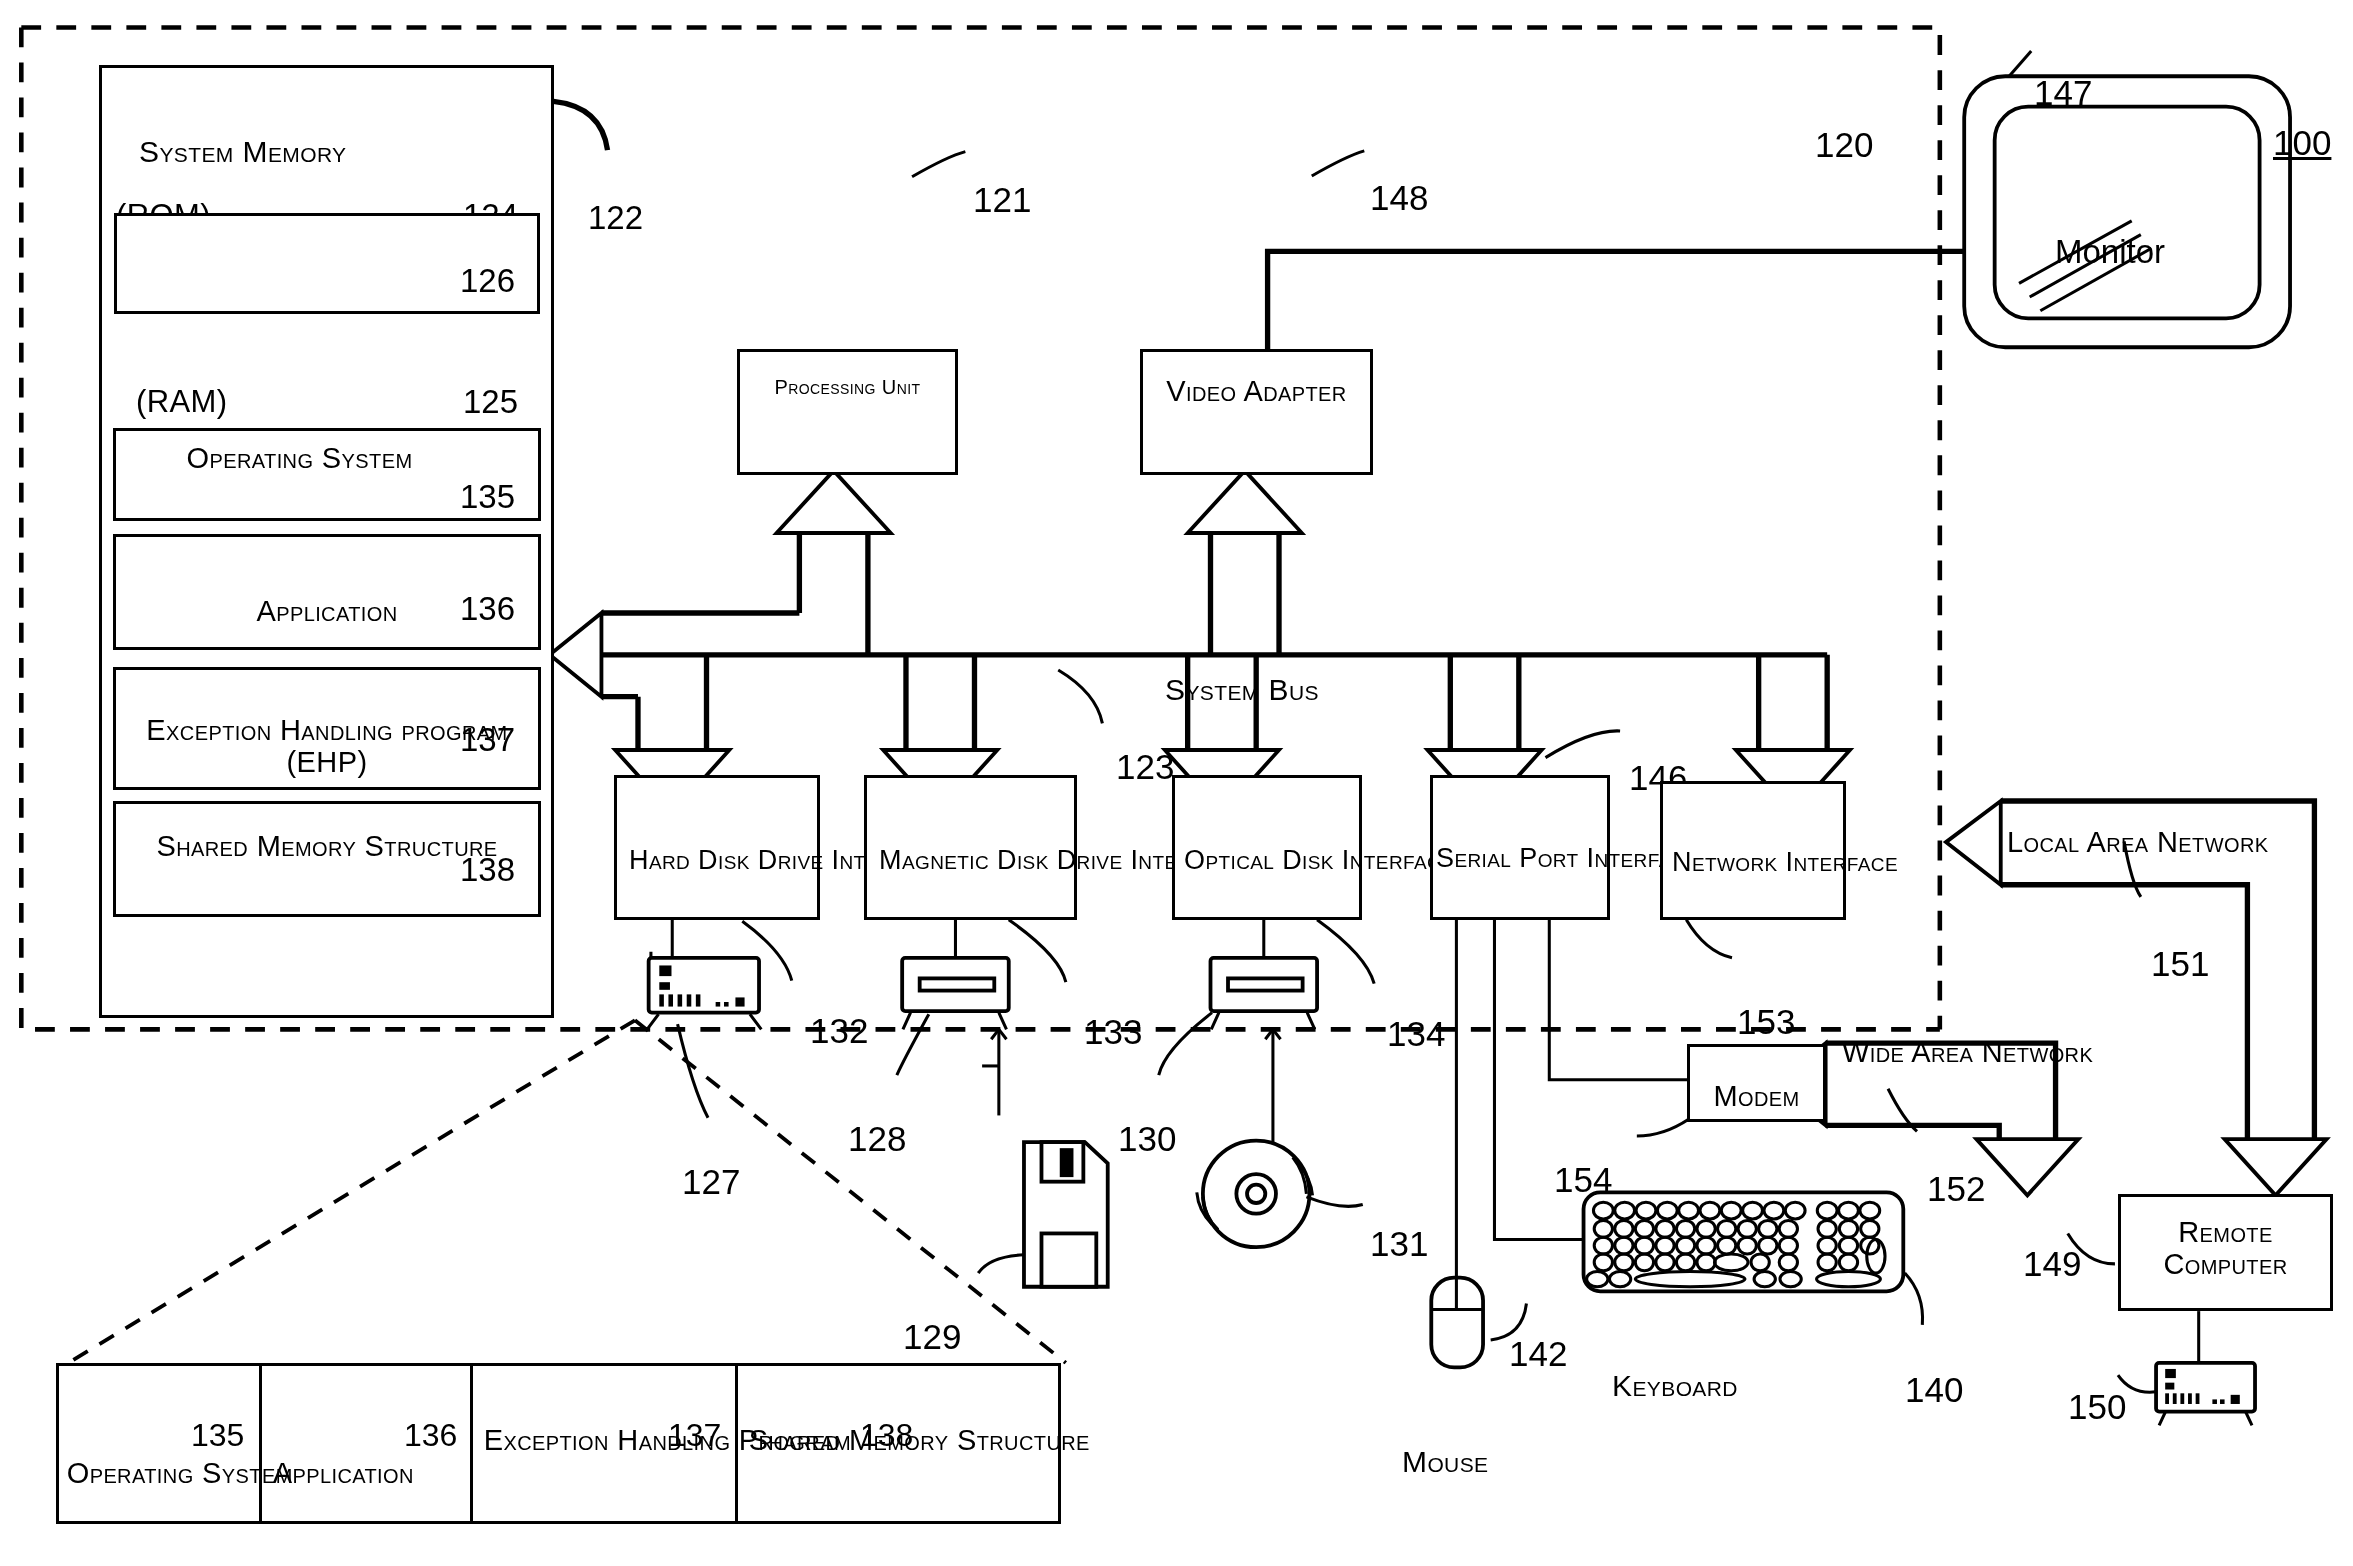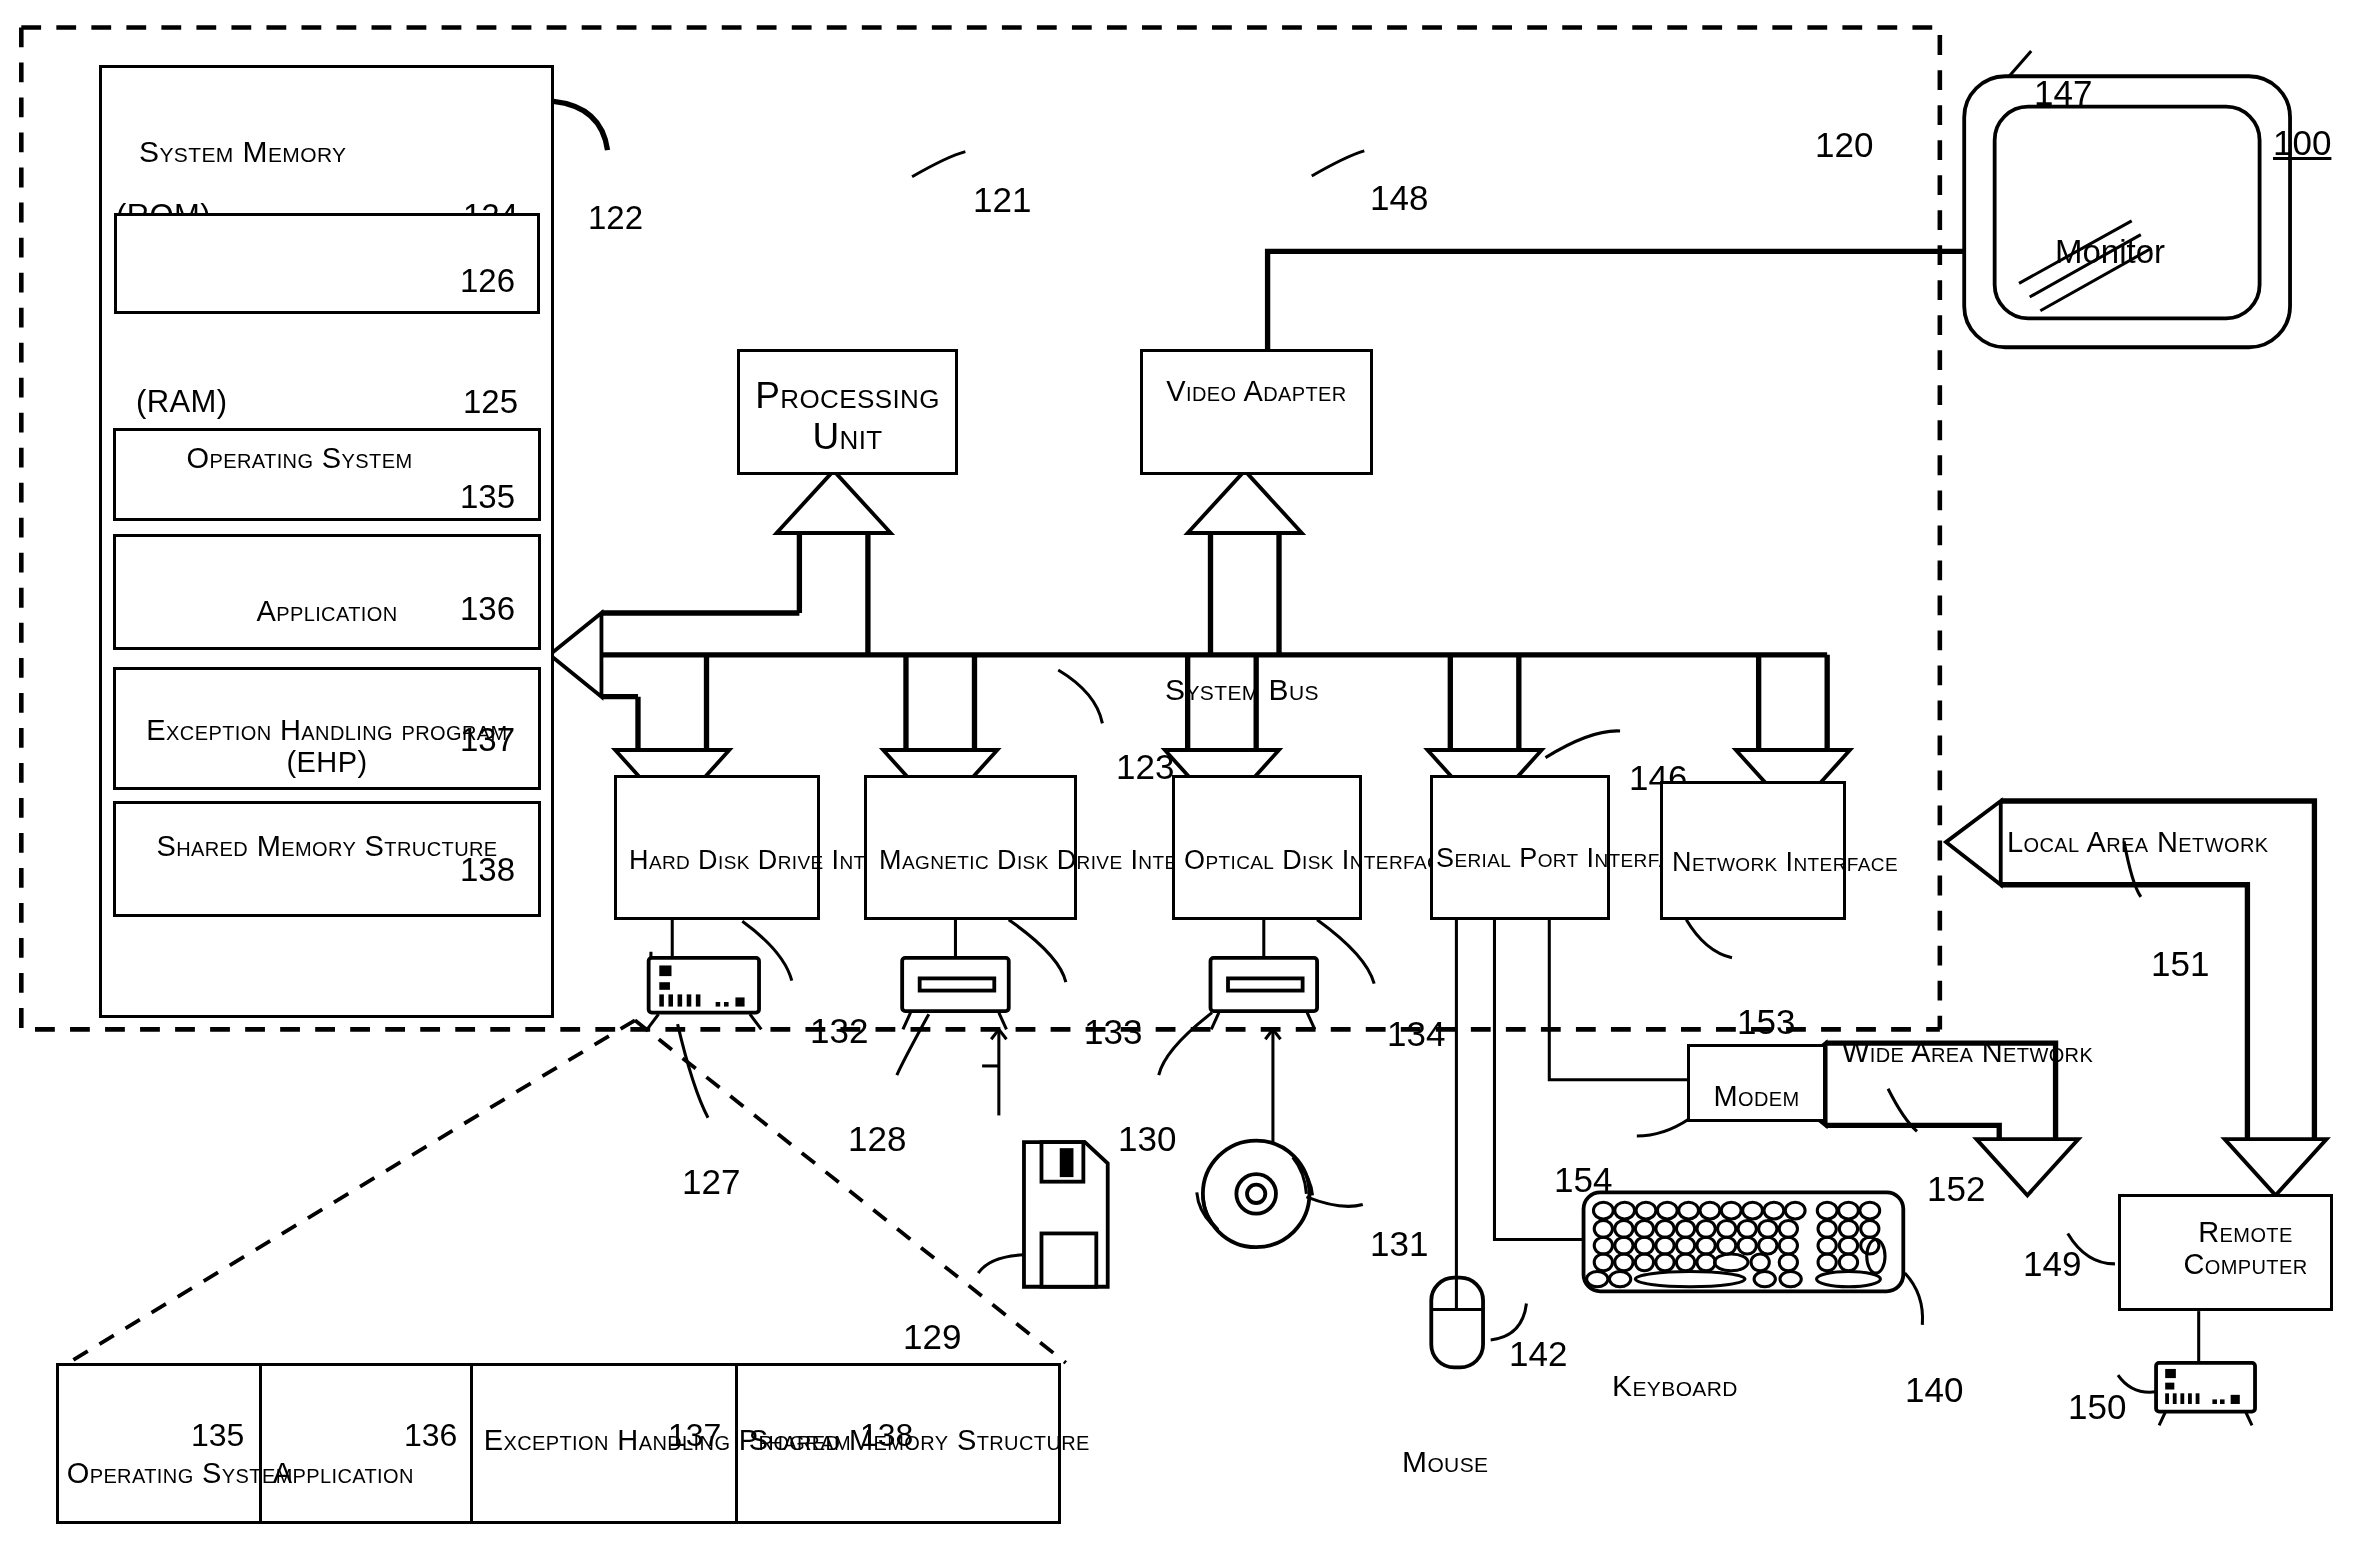--- a/index.html
+++ b/index.html
@@ -294,21 +294,21 @@
 
   <div class="box" style="left:113px;top:801px;width:428px;height:116px;"></div>
   <div class="boxtext sc" style="left:116px;top:830px;width:422px;font-size:29px;line-height:1.14;">Shared Memory Structure</div>
   <div class="lbl num" style="left:460px;top:808px;font-size:33px;">138</div>
 
   <div class="lbl num" style="left:1815px;top:81px;font-size:35px;">120</div>
 
   <div class="lbl num" style="left:2273px;top:79px;font-size:35px;text-decoration:underline;">100</div>
 
   <div class="box" style="left:737px;top:349px;width:221px;height:126px;"></div>
-  <div class="boxtext sc" style="left:737px;top:376px;width:221px;font-size:37px;line-height:1.1;">Processing Unit</div>
+  <div class="boxtext sc" style="left:737px;top:376px;width:221px;font-size:20px;line-height:1.1;">Processing Unit</div>
   <div class="lbl num" style="left:973px;top:136px;font-size:35px;">121</div>
 
   <div class="box" style="left:1140px;top:349px;width:233px;height:126px;"></div>
   <div class="boxtext sc" style="left:1140px;top:376px;width:233px;font-size:29px;line-height:1.1;">Video Adapter</div>
   <div class="lbl num" style="left:1370px;top:134px;font-size:35px;">148</div>
 
   <div class="lbl" style="left:2055px;top:190px;font-size:33px;">Monitor</div>
   <div class="lbl num" style="left:2034px;top:29px;font-size:35px;">147</div>
 
   <div class="lbl sc" style="left:1165px;top:629px;font-size:30px;">System Bus</div>
@@ -343,21 +343,21 @@
   <div class="boxtext sc" style="left:1687px;top:1080px;width:139px;font-size:29px;">Modem</div>
   <div class="lbl num" style="left:1554px;top:1116px;font-size:35px;">154</div>
 
   <div class="lbl sc ctr" style="left:2007px;top:781px;width:251px;font-size:29px;line-height:1.18;">Local Area Network</div>
   <div class="lbl num" style="left:2151px;top:900px;font-size:35px;">151</div>
 
   <div class="lbl sc ctr" style="left:1842px;top:991px;width:236px;font-size:29px;line-height:1.18;">Wide Area Network</div>
   <div class="lbl num" style="left:1927px;top:1125px;font-size:35px;">152</div>
 
   <div class="box" style="left:2118px;top:1194px;width:215px;height:117px;"></div>
-  <div class="boxtext sc" style="left:2118px;top:1216px;width:215px;font-size:29px;line-height:1.12;padding-left:20px;">Remote Computer</div>
+  <div class="boxtext sc" style="left:2118px;top:1216px;width:215px;font-size:29px;line-height:1.12;">Remote Computer</div>
   <div class="lbl num" style="left:2023px;top:1200px;font-size:35px;">149</div>
   <div class="lbl num" style="left:2068px;top:1343px;font-size:35px;">150</div>
 
   <div class="lbl sc" style="left:1612px;top:1325px;font-size:30px;">Keyboard</div>
   <div class="lbl num" style="left:1905px;top:1326px;font-size:35px;">140</div>
   <div class="lbl sc" style="left:1402px;top:1401px;font-size:30px;">Mouse</div>
   <div class="lbl num" style="left:1509px;top:1290px;font-size:35px;">142</div>
 
   <div class="box" style="left:56px;top:1363px;width:1005px;height:161px;"></div>
 

